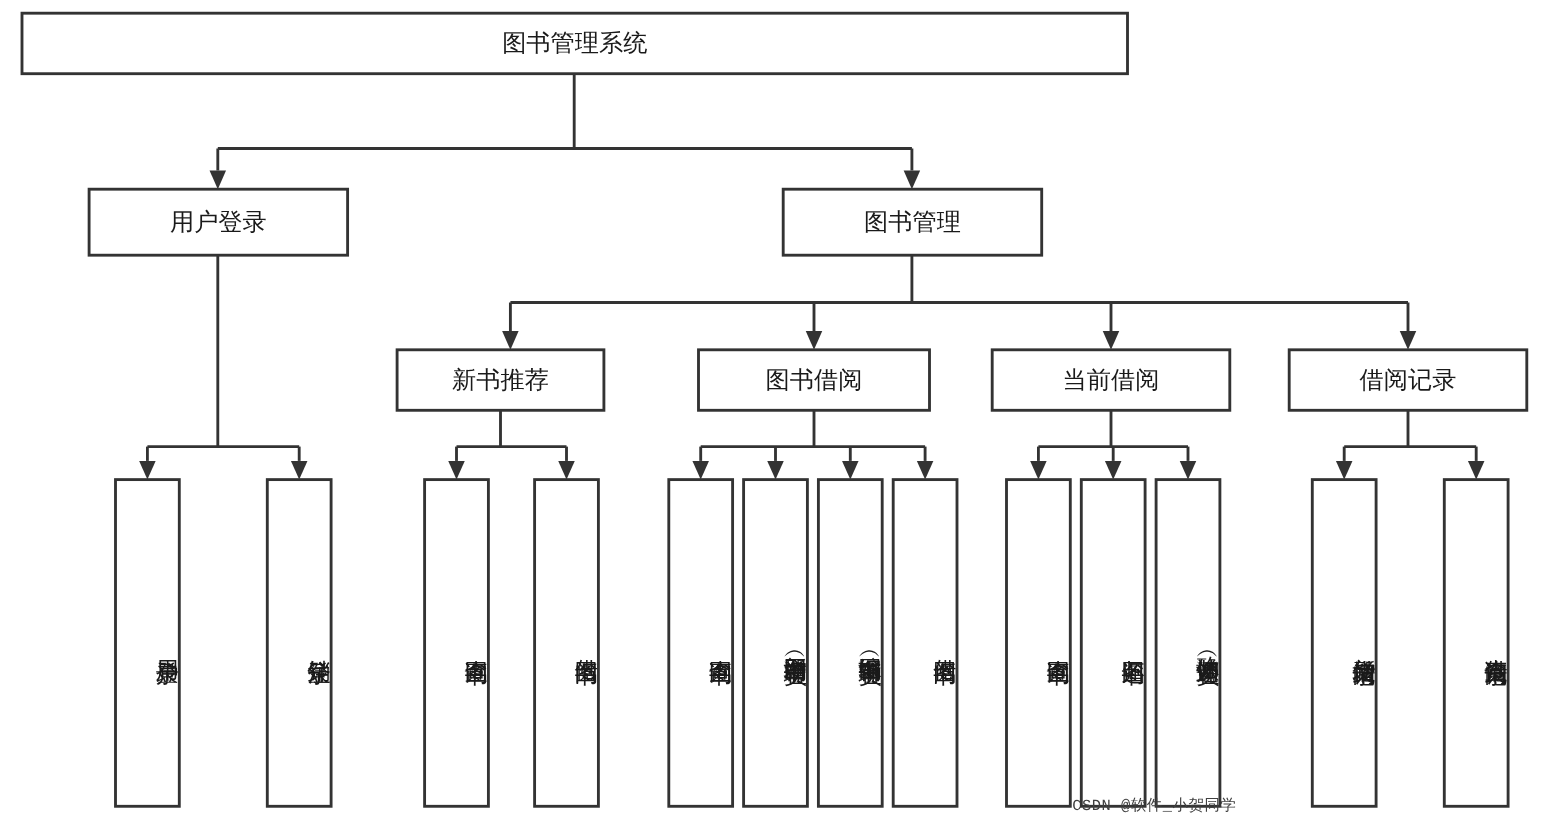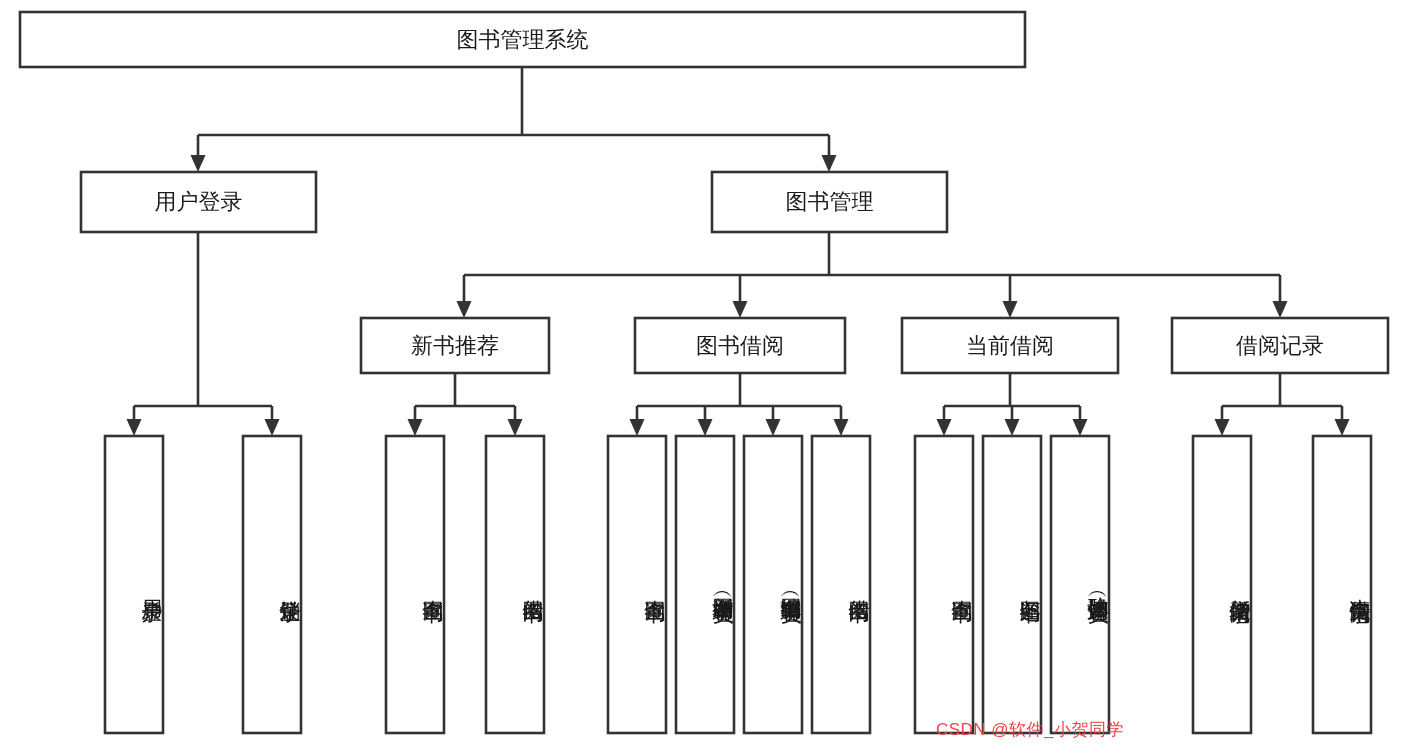--- a/index.html
+++ b/index.html
@@ -63,23 +63,23 @@
     display: flex;
     align-items: flex-start;
     justify-content: center;
     pointer-events: none;
     user-select: none;
   }
   .watermark {
     position: absolute;
     right: 14px;
     bottom: 6px;
-    color: #ef4444;
-    font-family: Liberation Sans, sans-serif;
-    font-size: 17px;
+    color: #404040;
+    font-family: Liberation Mono, monospace;
+    font-size: 14px;
     letter-spacing: 0.5px;
     white-space: nowrap;
   }
 </style>
 </head>
 <body>
 
 <div id="diagram-root">
 
   <svg id="tree-svg" viewBox="0 0 1405 747" preserveAspectRatio="none" aria-hidden="true">

